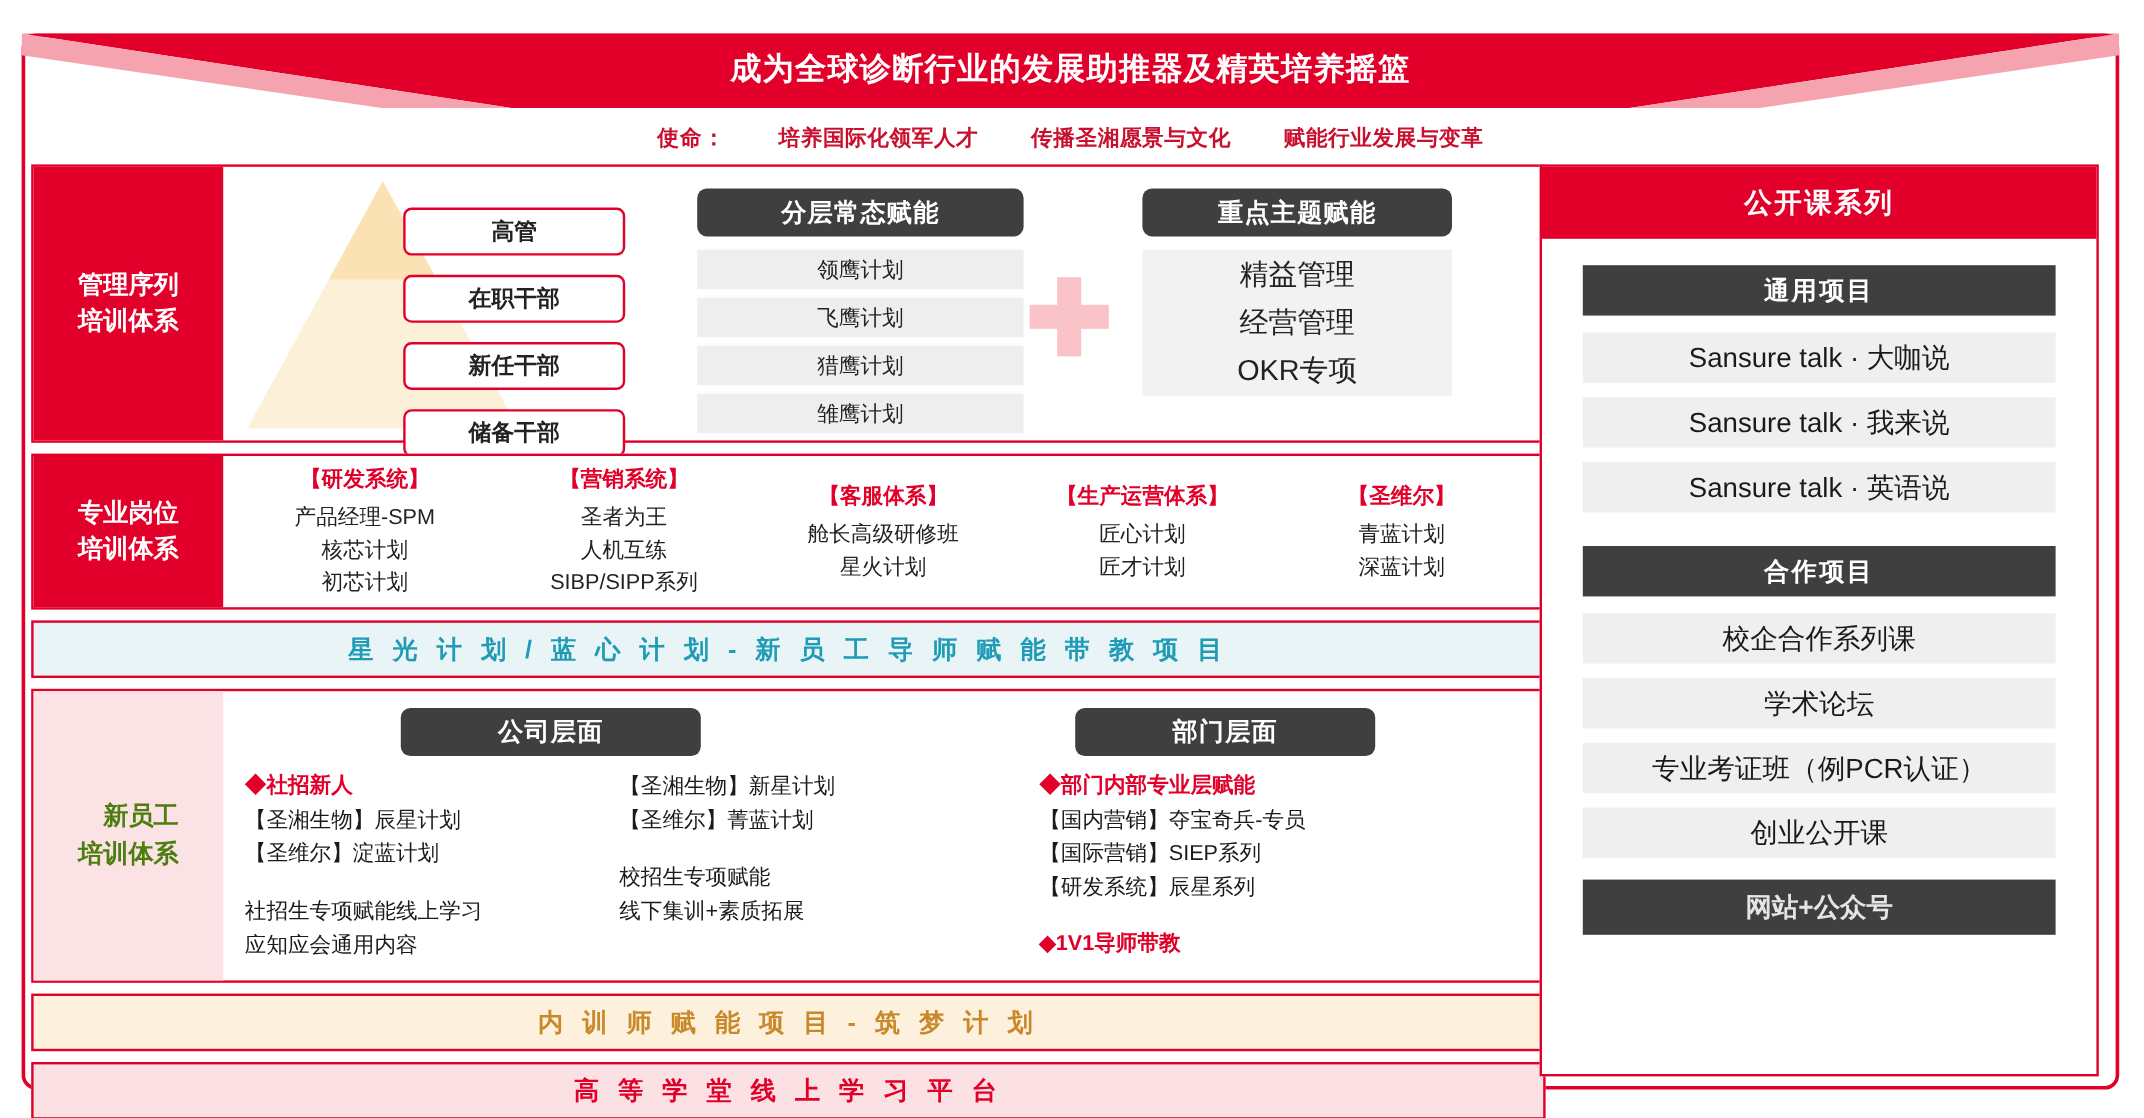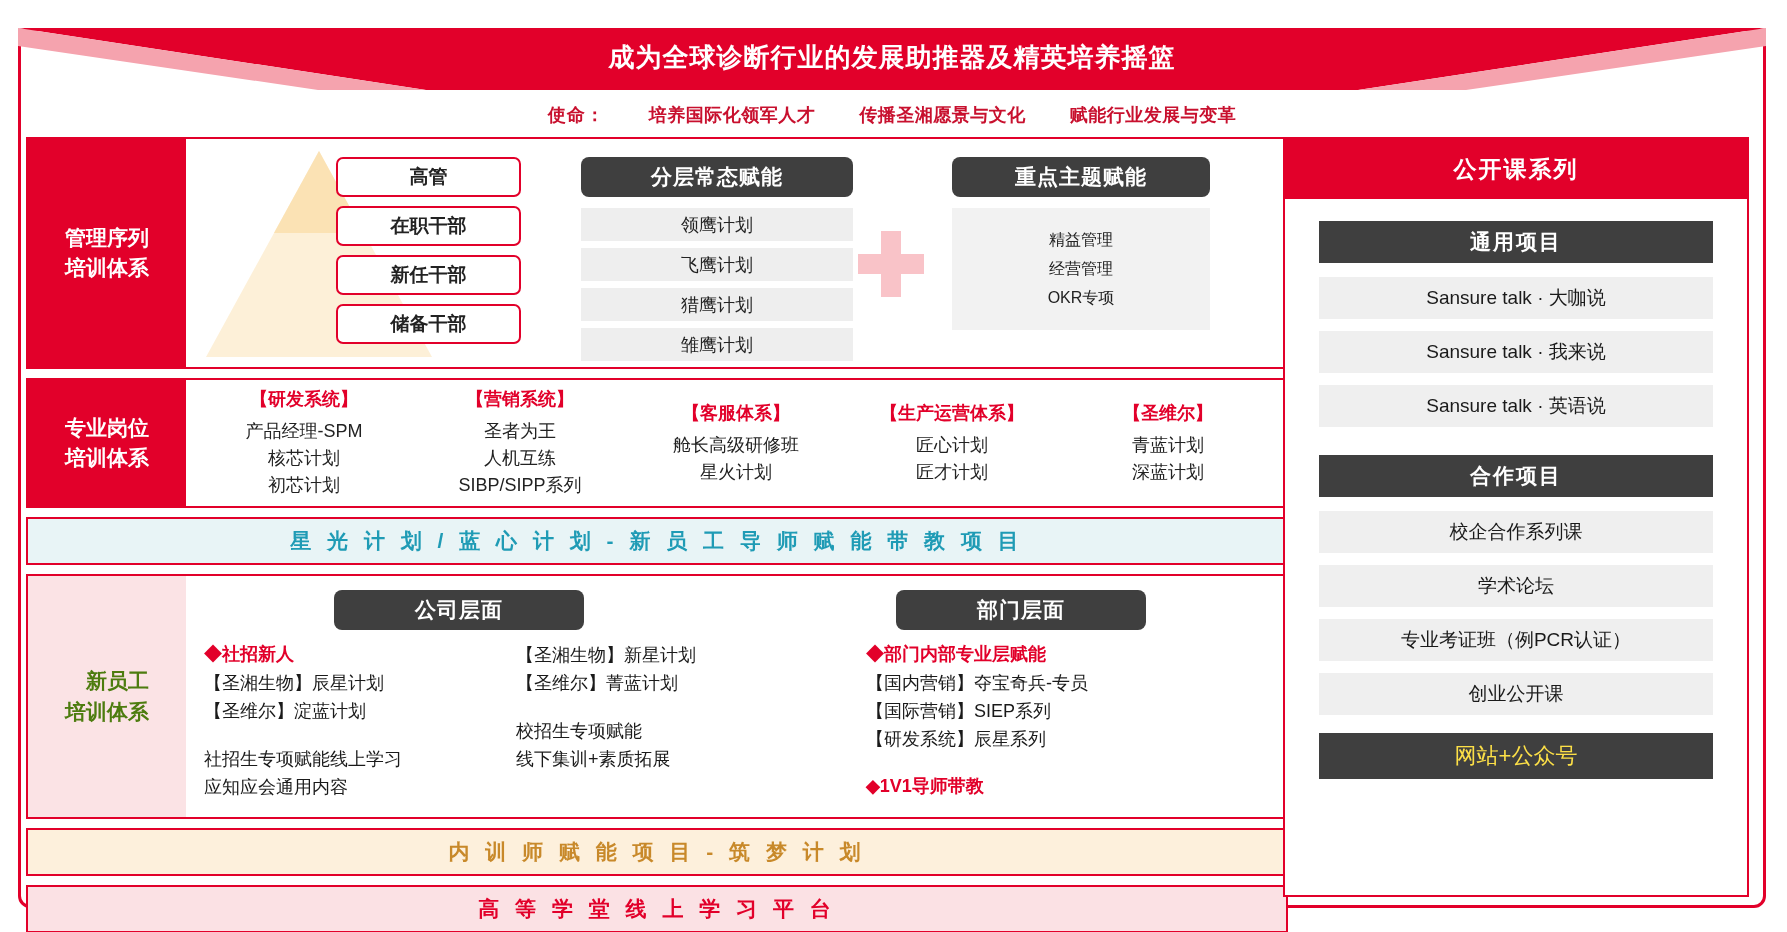--- a/index.html
+++ b/index.html
@@ -132,20 +132,21 @@
     margin-bottom: 9px;
     border: 2px solid #e2002a;
     border-radius: 7px;
     background: #ffffff;
     display: flex;
     align-items: center;
     justify-content: center;
     font-size: 19px;
     font-weight: bold;
     color: #222;
+    margin-top: 16px;
   }
 
   .dark-head {
     background: #3f3f3f;
     color: #ffffff;
     border-radius: 8px;
     font-size: 21px;
     font-weight: bold;
     display: flex;
     align-items: center;
@@ -199,21 +200,21 @@
   }
   .theme-col .dark-head { height: 40px; margin-bottom: 11px; }
   .theme-body {
     background: #f2f2f2;
     height: 122px;
     display: flex;
     flex-direction: column;
     align-items: center;
     justify-content: center;
     gap: 8px;
-    font-size: 16px;
+    font-size: 24px;
     color: #222;
   }
 
   
   .band2 { height: 130px; margin-top: 9px; }
   .posts {
     display: flex;
     height: 100%;
     align-items: center;
     padding: 0 10px;
@@ -339,32 +340,32 @@
     justify-content: center;
     letter-spacing: 2px;
     margin-bottom: 14px;
   }
   .pill {
     height: 42px;
     background: #efefef;
     display: flex;
     align-items: center;
     justify-content: center;
-    font-size: 19px;
+    font-size: 23px;
     color: #1a1a1a;
     margin-bottom: 12px;
   }
   .sec-gap { height: 16px; }
   .footer-head {
     margin: 18px 34px 0 34px;
     height: 46px;
     background: #3f3f3f;
-    color: #fde047;
+    color: #e5e5e5;
     font-size: 22px;
-    font-weight: normal;
+    font-weight: bold;
     display: flex;
     align-items: center;
     justify-content: center;
   }
 </style>
 </head>
 <body>
 
 <div id="root">
 

